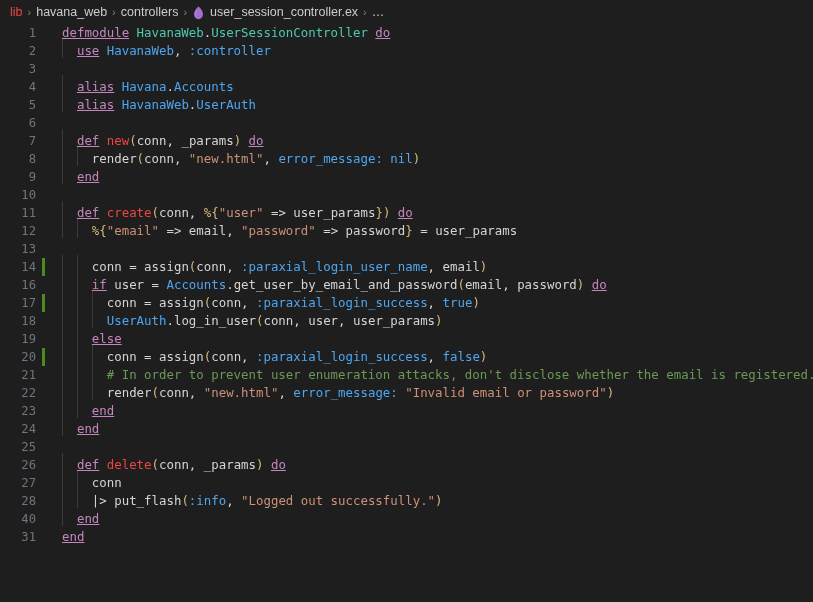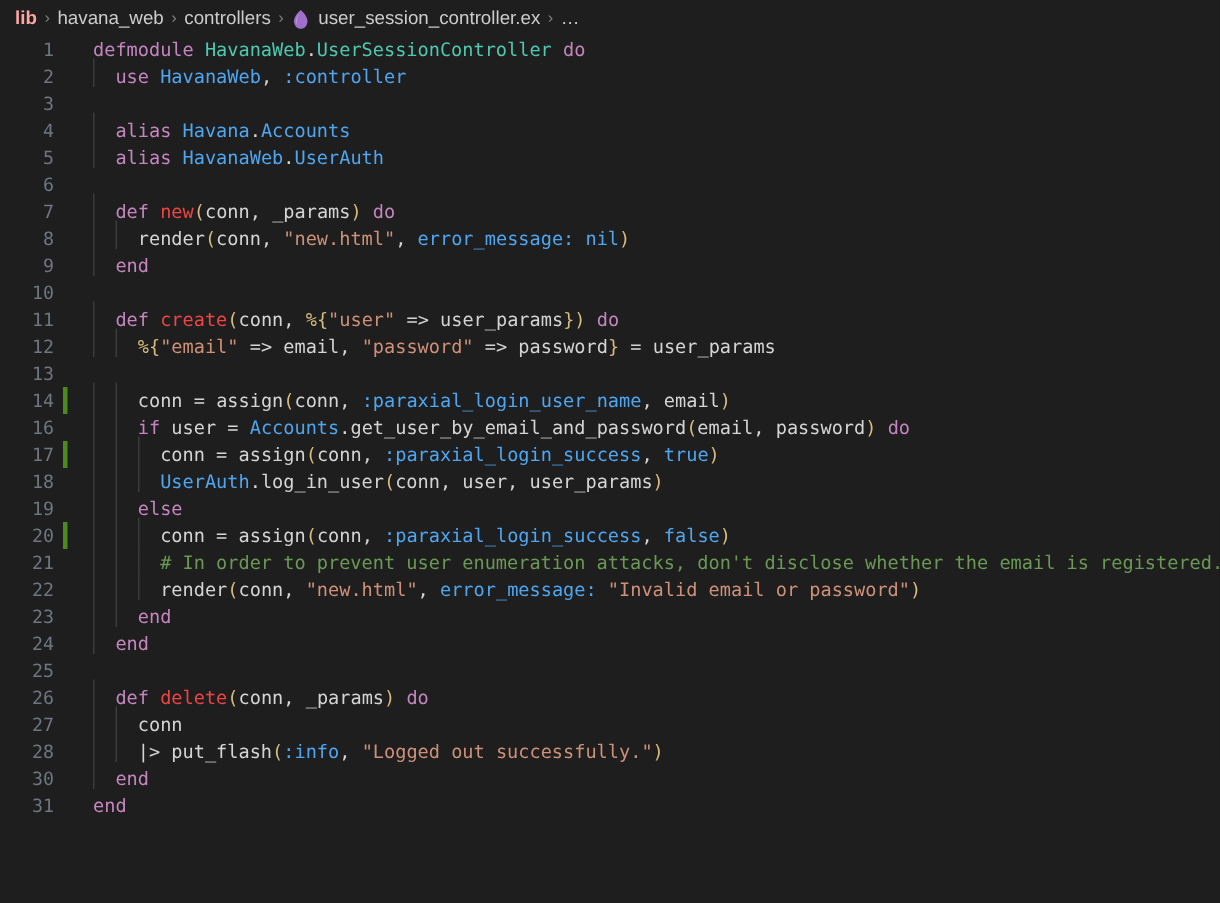--- a/index.html
+++ b/index.html
@@ -21,21 +21,21 @@
     align-items: center;
     padding-left: 10px;
     background: #1e1e1e;
     font-family: "Liberation Sans", sans-serif;
     font-size: 12.5px;
     color: #a9a9a9;
     white-space: nowrap;
     user-select: none;
   }
   .crumb { color: #cccccc; }
-  .crumb.bold { font-weight: bold; color: #fca5a5; }
+  .crumb.bold { font-weight: normal; color: #ef4444; }
   .crumb-sep {
     color: #818181;
     margin: 0 5px;
     font-size: 11px;
   }
   .crumb-icon {
     display: inline-block;
     width: 13px; height: 14px;
     margin-right: 5px;
     position: relative;
@@ -97,21 +97,21 @@
   }
   .ind::before {
     content: "";
     position: absolute;
     left: 0; top: -3px;
     width: 1px; height: 19px;
     background: #3b3b3b;
   }
 
   
-  .kw   { color: #c586c0; }   
+  .kw   { color: #c586c0; text-decoration: underline; }   
   .mod  { color: #4ec9b0; }   
   .als  { color: #4fa6f0; }   
   .fn   { color: #ef4444; }   
   .str  { color: #ce9178; }   
   .pun  { color: #d4d4d4; }   
   .par  { color: #d7ba7d; }
   .com  { color: #6a9955; }   
   .var  { color: #d4d4d4; }
   .op   { color: #d4d4d4; }
 </style>
@@ -157,15 +157,15 @@
     <div class="row"><div class="ln">19</div><div class="gutter"></div><div class="code"><span class="ind">  </span><span class="ind">  </span><span class="kw">else</span></div></div>
     <div class="row"><div class="ln">20</div><div class="gutter changed"></div><div class="code"><span class="ind">  </span><span class="ind">  </span><span class="ind">  </span><span class="var">conn</span><span class="pun"> </span><span class="op">=</span><span class="pun"> </span><span class="var">assign</span><span class="par">(</span><span class="var">conn</span><span class="op">,</span><span class="pun"> </span><span class="als">:paraxial_login_success</span><span class="op">,</span><span class="pun"> </span><span class="als">false</span><span class="par">)</span></div></div>
     <div class="row"><div class="ln">21</div><div class="gutter"></div><div class="code"><span class="ind">  </span><span class="ind">  </span><span class="ind">  </span><span class="com"># In order to prevent user enumeration attacks, don't disclose whether the email is registered.</span></div></div>
     <div class="row"><div class="ln">22</div><div class="gutter"></div><div class="code"><span class="ind">  </span><span class="ind">  </span><span class="ind">  </span><span class="var">render</span><span class="par">(</span><span class="var">conn</span><span class="op">,</span><span class="pun"> </span><span class="str">"new.html"</span><span class="op">,</span><span class="pun"> </span><span class="als">error_message:</span><span class="pun"> </span><span class="str">"Invalid email or password"</span><span class="par">)</span></div></div>
     <div class="row"><div class="ln">23</div><div class="gutter"></div><div class="code"><span class="ind">  </span><span class="ind">  </span><span class="kw">end</span></div></div>
     <div class="row"><div class="ln">24</div><div class="gutter"></div><div class="code"><span class="ind">  </span><span class="kw">end</span></div></div>
     <div class="row"><div class="ln">25</div><div class="gutter"></div><div class="code"></div></div>
     <div class="row"><div class="ln">26</div><div class="gutter"></div><div class="code"><span class="ind">  </span><span class="kw">def</span><span class="pun"> </span><span class="fn">delete</span><span class="par">(</span><span class="var">conn</span><span class="op">,</span><span class="pun"> </span><span class="var">_params</span><span class="par">)</span><span class="pun"> </span><span class="kw">do</span></div></div>
     <div class="row"><div class="ln">27</div><div class="gutter"></div><div class="code"><span class="ind">  </span><span class="ind">  </span><span class="var">conn</span></div></div>
     <div class="row"><div class="ln">28</div><div class="gutter"></div><div class="code"><span class="ind">  </span><span class="ind">  </span><span class="op">|&gt;</span><span class="pun"> </span><span class="var">put_flash</span><span class="par">(</span><span class="als">:info</span><span class="op">,</span><span class="pun"> </span><span class="str">"Logged out successfully."</span><span class="par">)</span></div></div>
-    <div class="row"><div class="ln">30</div><div class="gutter"></div><div class="code"><span class="ind">  </span><span class="kw">end</span></div></div>
+    <div class="row"><div class="ln">40</div><div class="gutter"></div><div class="code"><span class="ind">  </span><span class="kw">end</span></div></div>
     <div class="row"><div class="ln">31</div><div class="gutter"></div><div class="code"><span class="kw">end</span></div></div>
   </div>
 
 </body></html>

